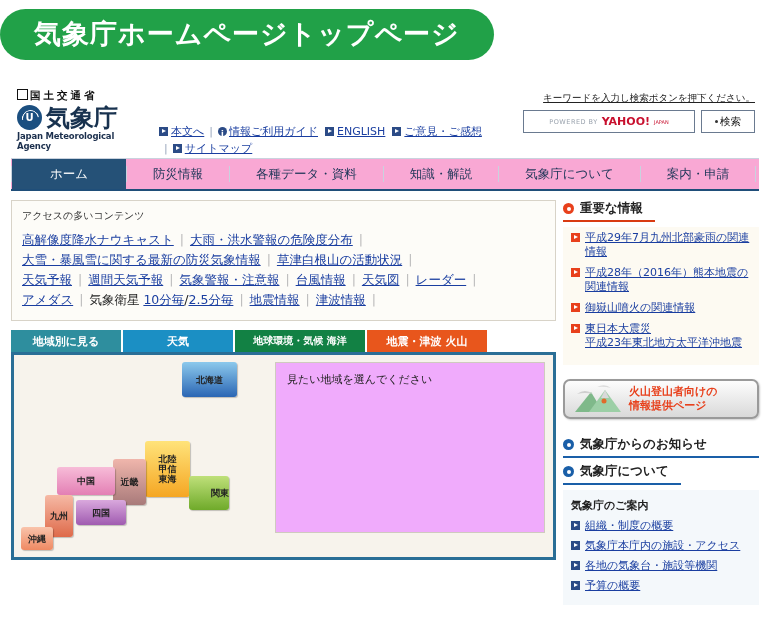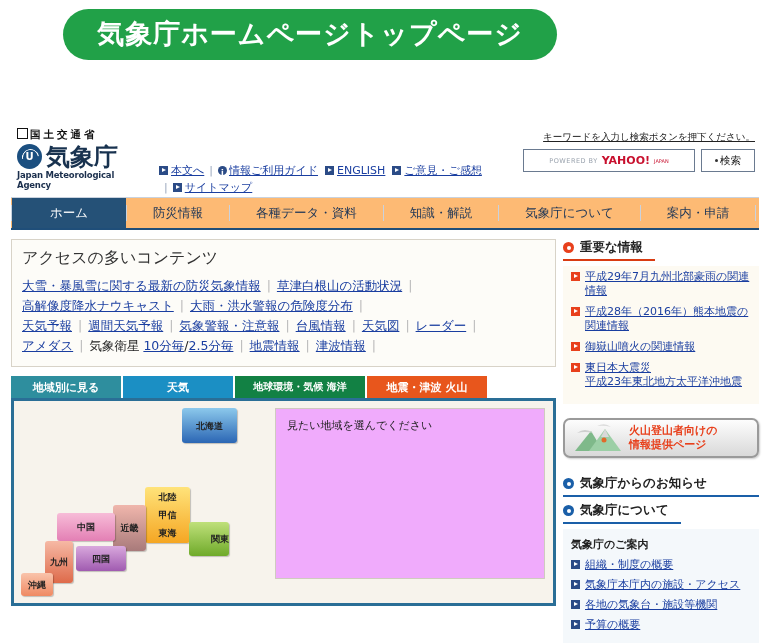--- a/index.html
+++ b/index.html
@@ -7,39 +7,39 @@
     width:770px;height:643px;
     background:#ffffff;
     font-family:"DejaVu Sans","Liberation Sans",sans-serif;
     font-size:12px;color:#222;
     overflow:hidden;
     position:relative;
   }
   
   .title-pill-wrap{
     position:absolute;left:0;top:9px;width:620px;
-    display:flex;justify-content:center;
+    display:flex;
   }
   .title-pill{
     background:#21a148;color:#ffffff;
     border-radius:26px;
     padding:9px 34px 11px 34px;
     font-size:27px;font-weight:bold;
     letter-spacing:1px;
     line-height:1.15;
     white-space:nowrap;
   }
   
   .page{
     position:absolute;left:11px;top:86px;width:748px;height:549px;
     background:#ffffff;
   }
   
   .site-header{
-    position:relative;height:72px;border-bottom:0;margin-top:39px;
+    position:relative;height:72px;border-bottom:0;
   }
   .logo-block{position:absolute;left:6px;top:2px;width:128px;}
   .ministry{
     font-size:10.5px;letter-spacing:3px;color:#111;font-weight:bold;
     white-space:nowrap;
   }
   .ministry .box{
     display:inline-block;width:9px;height:9px;border:1.5px solid #111;
     position:relative;top:1px;margin-right:2px;
   }
@@ -103,39 +103,39 @@
   .wm-jp{font-size:5px;color:#c8102e;}
   .search-btn{
     margin-left:6px;width:52px;border:1px solid #6a7a90;background:#fff;
     font-size:10.5px;color:#111;display:flex;align-items:center;justify-content:center;gap:2px;
     cursor:pointer;
   }
   .search-btn .dot{width:3px;height:3px;background:#333;border-radius:50%;}
   
   .gnav{
     height:30px;border-top:1px solid #c9d2de;border-bottom:2px solid #1f4e79;
-    background:#fdba74;display:flex;align-items:stretch;
+    background:#f9a8d4;display:flex;align-items:stretch;
   }
   .gnav-item{
     flex:0 0 auto;padding:0 26px;display:flex;align-items:center;justify-content:center;
     font-size:12.5px;color:#1c3557;white-space:nowrap;cursor:pointer;
     position:relative;
   }
   .gnav-item.active{background:#255177;color:#ffffff;font-weight:normal;padding:0 38px;}
   .gnav-div{width:1px;background:#c9d2de;margin:7px 0;flex:none;}
   
   .cols{display:flex;margin-top:9px;}
   .col-left{width:545px;flex:none;}
   .col-right{width:196px;margin-left:7px;flex:none;}
   
   .access-box{
     border:1px solid #d8d3c8;background:#fdfcf8;padding:8px 10px 10px 10px;
     box-sizing:border-box;
   }
-  .access-title{font-size:16px;color:#333;margin-bottom:7px;}
+  .access-title{font-size:10px;color:#333;margin-bottom:7px;}
   .links-line{font-size:12.5px;line-height:20px;color:#1a3ea0;}
   .links-line a{color:#1a3ea0;text-decoration:underline;}
   .links-line .sep{color:#b9b9b9;margin:0 6px;}
   .links-line .plain{color:#222;text-decoration:none;}
   
   .tabpanel{margin-top:9px;}
   .tabs{display:flex;gap:2px;}
   .tab{
     width:108px;height:22px;display:flex;align-items:center;justify-content:center;
     font-size:11px;font-weight:bold;color:#ffffff;cursor:pointer;white-space:nowrap;
@@ -259,25 +259,25 @@
   </div>
 
   <div class="cols">
 
     <div class="col-left">
 
       <div class="access-box">
         <div class="access-title">アクセスの多いコンテンツ</div>
 
         <div class="links-line">
+          <a href="#">高解像度降水ナウキャスト</a><span class="sep">|</span><a href="#">大雨・洪水警報の危険度分布</a><span class="sep">|</span>
+        </div>
+
+        <div class="links-line">
           <a href="#">大雪・暴風雪に関する最新の防災気象情報</a><span class="sep">|</span><a href="#">草津白根山の活動状況</a><span class="sep">|</span>
-        </div>
-
-        <div class="links-line">
-          <a href="#">高解像度降水ナウキャスト</a><span class="sep">|</span><a href="#">大雨・洪水警報の危険度分布</a><span class="sep">|</span>
         </div>
 
         <div class="links-line">
           <a href="#">天気予報</a><span class="sep">|</span><a href="#">週間天気予報</a><span class="sep">|</span><a href="#">気象警報・注意報</a><span class="sep">|</span><a href="#">台風情報</a><span class="sep">|</span><a href="#">天気図</a><span class="sep">|</span><a href="#">レーダー</a><span class="sep">|</span>
         </div>
 
         <div class="links-line">
           <a href="#">アメダス</a><span class="sep">|</span><span class="plain">気象衛星</span>&nbsp;<a href="#">10分毎</a><span class="plain">/</span><a href="#">2.5分毎</a><span class="sep">|</span><a href="#">地震情報</a><span class="sep">|</span><a href="#">津波情報</a><span class="sep">|</span>
         </div>
       </div>
@@ -290,21 +290,21 @@
           <div class="tab t4">地震・津波 火山</div>
         </div>
         <div class="tabbody">
           <div class="mapzone" id="mapzone">
               <div class="blk" style="left: 168px; top: 7px; width: 55px; height: 35px; background: linear-gradient(rgb(140, 201, 236), rgb(43, 102, 180));">
                 <div style="display: flex; flex-direction: column; align-items: center; justify-content: center;">
                   <span>北海道</span>
                 </div>
               </div>
               <div class="blk" style="left: 131px; top: 86px; width: 45px; height: 56px; background: linear-gradient(rgb(255, 227, 122), rgb(245, 166, 35));">
-                <div style="display: flex; flex-direction: column; align-items: center; justify-content: center; gap: 8px;">
+                <div style="display: flex; flex-direction: column; align-items: center; justify-content: center;">
                   <span>北陸</span>
                   <span>甲信</span>
                   <span>東海</span>
                 </div>
               </div>
               <div class="blk" style="left: 175px; top: 121px; width: 40px; height: 34px; background: linear-gradient(rgb(191, 224, 122), rgb(111, 170, 42));">
                 <div style="display: flex; flex-direction: column; align-items: center; justify-content: center; padding-left: 22px;">
                   <span>関東</span>
                 </div>
               </div>

